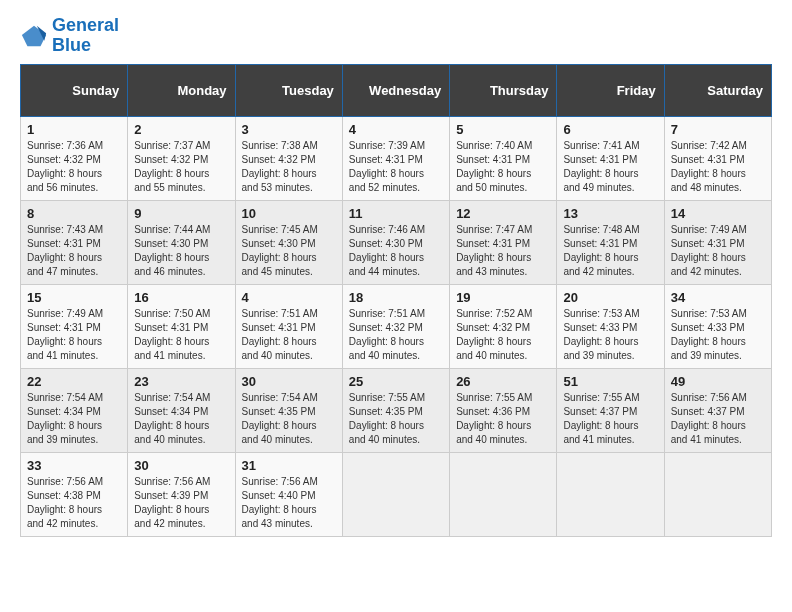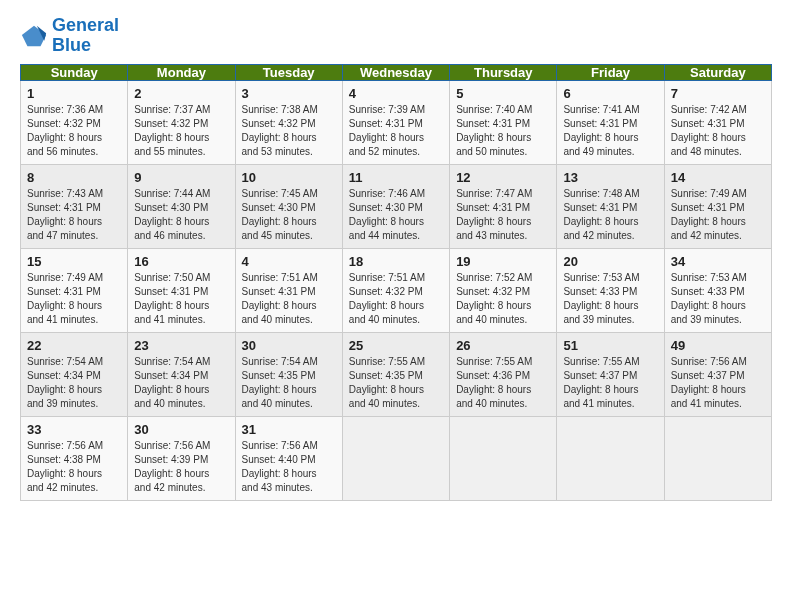--- a/index.html
+++ b/index.html
@@ -45,26 +45,26 @@
     .subtitle {
       font-size: 16px;
       color: #555;
     }
     .calendar {
       width: 100%;
       border-collapse: collapse;
       font-size: 11px;
     }
     .calendar thead tr th {
-      background-color: #4d7c0f;
+      background-color: #404040;
       color: #fff;
       font-size: 13px;
       font-weight: bold;
-      padding: 0 8px;
-      text-align: center;
+      padding: 18px 8px;
+      text-align: right;
       border: 1px solid #2166a8;
     }
     .calendar tbody tr td {
       vertical-align: top;
       padding: 5px 6px;
       border: 1px solid #ccc;
       width: calc(100% / 7);
       min-height: 80px;
       background: #fff;
     }

